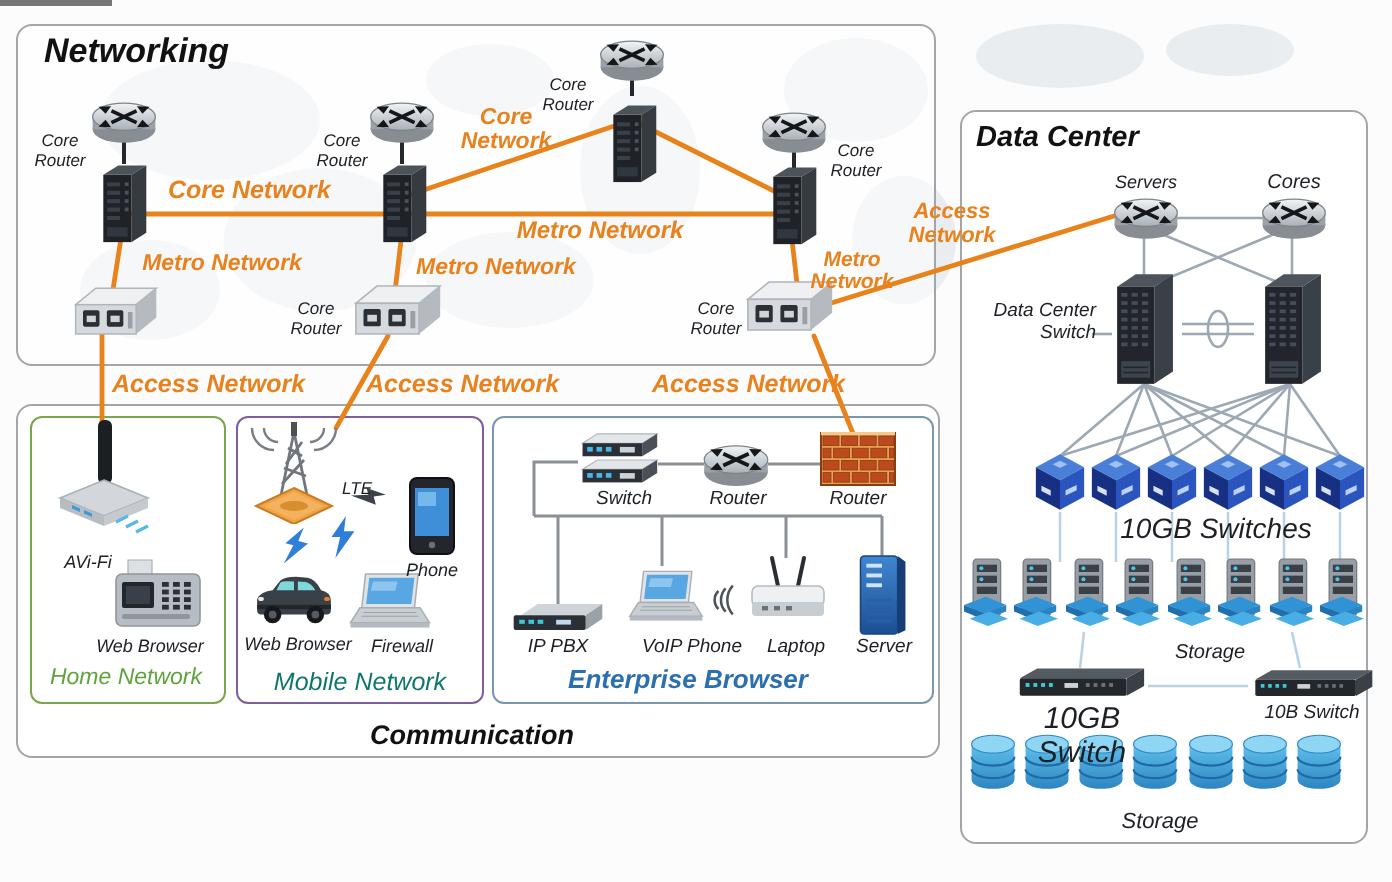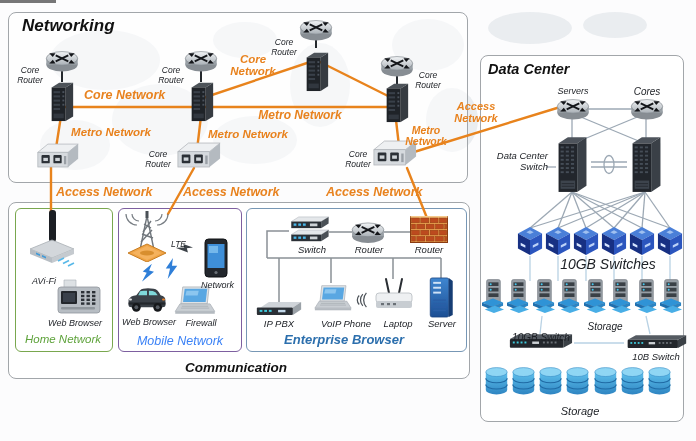--- a/index.html
+++ b/index.html
@@ -575,21 +575,21 @@
       </svg>
     </div>
   <div class="lbl" style="left:575px;top:321px;width:60px;font-size:10px">Storage</div>
 
   <svg class="ic" style="left:506px;top:333px" width="68" height="18">
       <use href="#sym-rack"></use>
     </svg>
   <svg class="ic" style="left:624px;top:334px" width="64" height="17">
       <use href="#sym-rack"></use>
     </svg>
-  <div class="lbl" style="left:508px;top:332px;width:66px;font-size:10px">10GB Switch</div>
+  <div class="lbl" style="left:508px;top:352px;width:66px;font-size:15px">10GB Switch</div>
   <div class="lbl" style="left:626px;top:352px;width:60px;font-size:9.5px">10B Switch</div>
 
   <div class="row" style="left:484px;top:364px;width:188px">
     <svg width="25" height="34">
         <use href="#sym-db"></use>
       </svg>
   <svg width="25" height="34">
         <use href="#sym-db"></use>
       </svg>
       <svg width="25" height="34">
@@ -622,39 +622,39 @@
   <div class="lbl" style="left:44px;top:318px;width:62px;font-size:9px">Web Browser</div>
   <div class="lbl" style="left:18px;top:333px;width:90px;font-size:11.5px;color:#5FA33C">Home Network</div>
 
   <svg class="ic" style="left:124px;top:210px" width="46" height="52">
       <use href="#sym-lte"></use>
     </svg>
   <div class="lbl" style="left:162px;top:240px;width:24px;text-align:right">LTE</div>
   <svg class="ic" style="left:204px;top:238px" width="24" height="40">
       <use href="#sym-phone"></use>
     </svg>
-  <div class="lbl" style="left:201px;top:280px;width:30px;font-size:9px">Network</div>
+  <div class="lbl" style="left:201px;top:280px;width:30px;font-size:9px">Phone</div>
   <svg class="ic" style="left:124px;top:284px" width="46" height="33">
       <use href="#sym-car"></use>
     </svg>
   <div class="lbl" style="left:120px;top:317px;width:58px;font-size:9px">Web Browser</div>
   <svg class="ic" style="left:174px;top:286px" width="42" height="32">
       <use href="#sym-laptop"></use>
     </svg>
   <div class="lbl" style="left:182px;top:318px;width:38px;font-size:9px">Firewall</div>
   <svg class="ic" style="left:178px;top:240px;color:#3c4248;transform:rotate(75deg)" width="13" height="17">
       <use href="#sym-bolt"></use>
     </svg>
   <svg class="ic" style="left:164px;top:258px;color:#2f7fd8" width="15" height="21">
       <use href="#sym-bolt"></use>
     </svg>
   <svg class="ic" style="left:141px;top:263px;color:#2f7fd8;transform:rotate(15deg)" width="14" height="20">
       <use href="#sym-bolt"></use>
     </svg>
-  <div class="lbl" style="left:132px;top:334px;width:96px;font-size:12.5px;color:#3b82f6">Mobile Network</div>
+  <div class="lbl" style="left:132px;top:334px;width:96px;font-size:12.5px;color:#0f766e">Mobile Network</div>
 
   <svg class="ic" style="left:287px;top:216px" width="44" height="28">
       <use href="#sym-switch2"></use>
     </svg>
   <div class="lbl" style="left:294px;top:245px;width:36px;font-size:9.5px">Switch</div>
   <svg class="ic" style="left:350px;top:221px" width="36" height="24">
       <use href="#sym-router"></use>
     </svg>
   <div class="lbl" style="left:352px;top:245px;width:34px;font-size:9.5px">Router</div>
   <svg class="ic" style="left:410px;top:215px" width="38" height="28">

